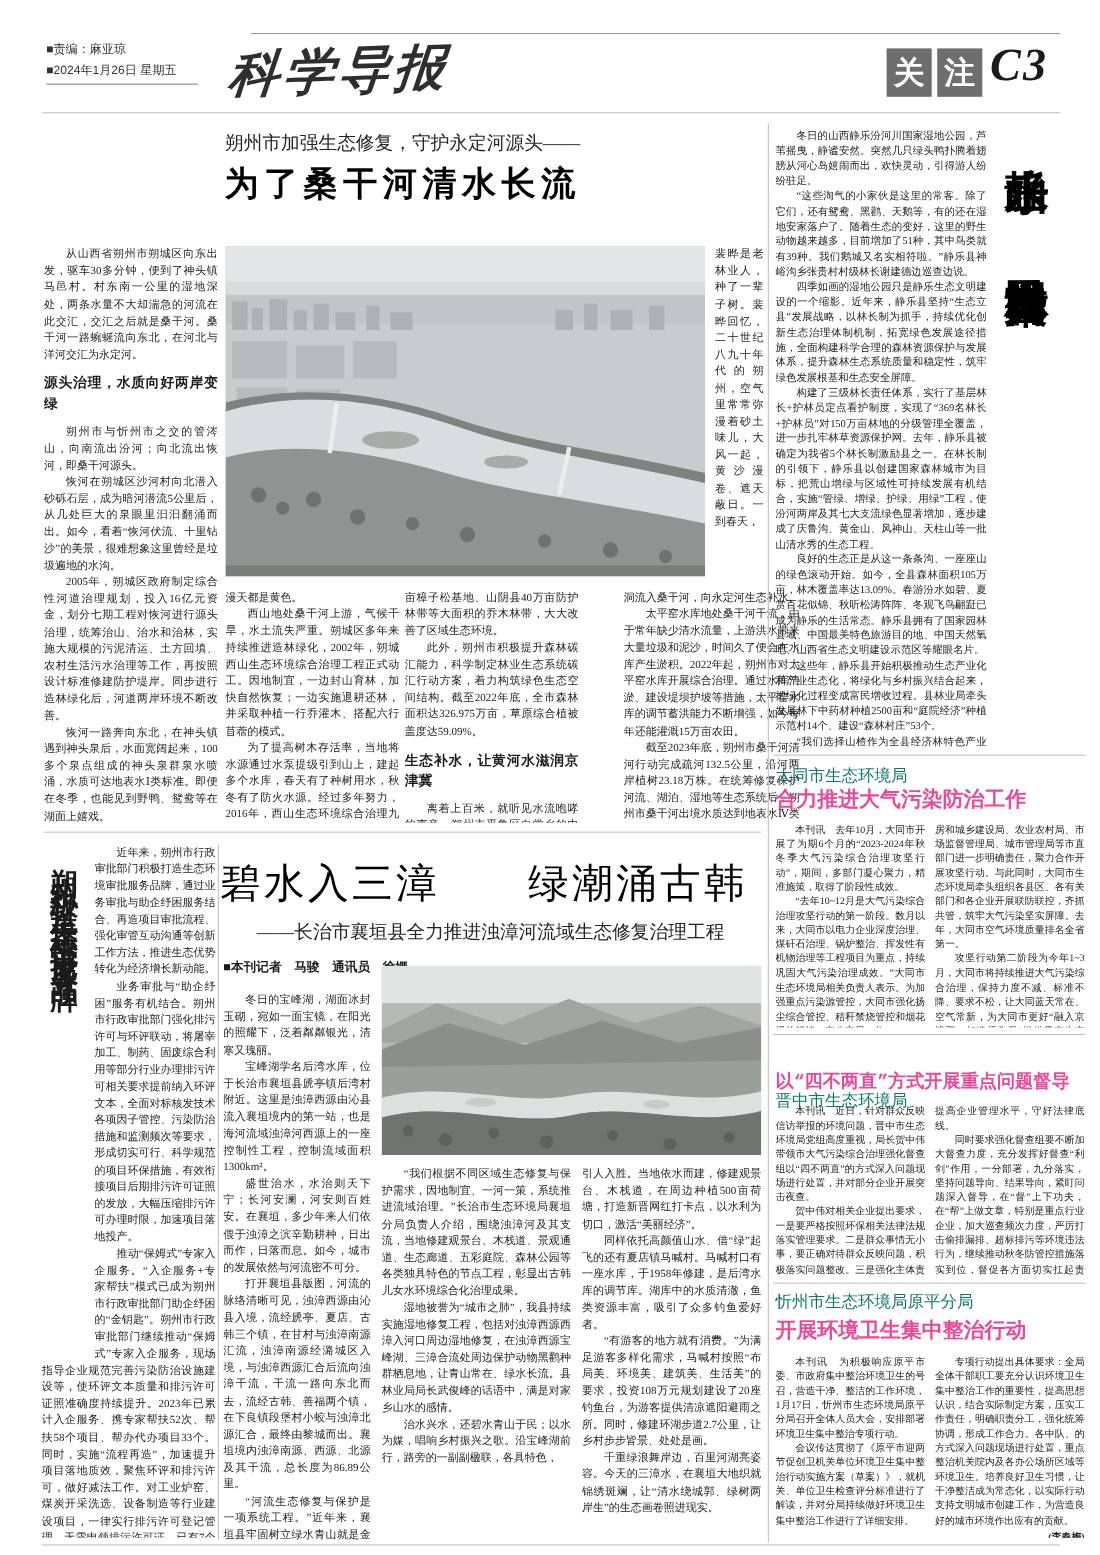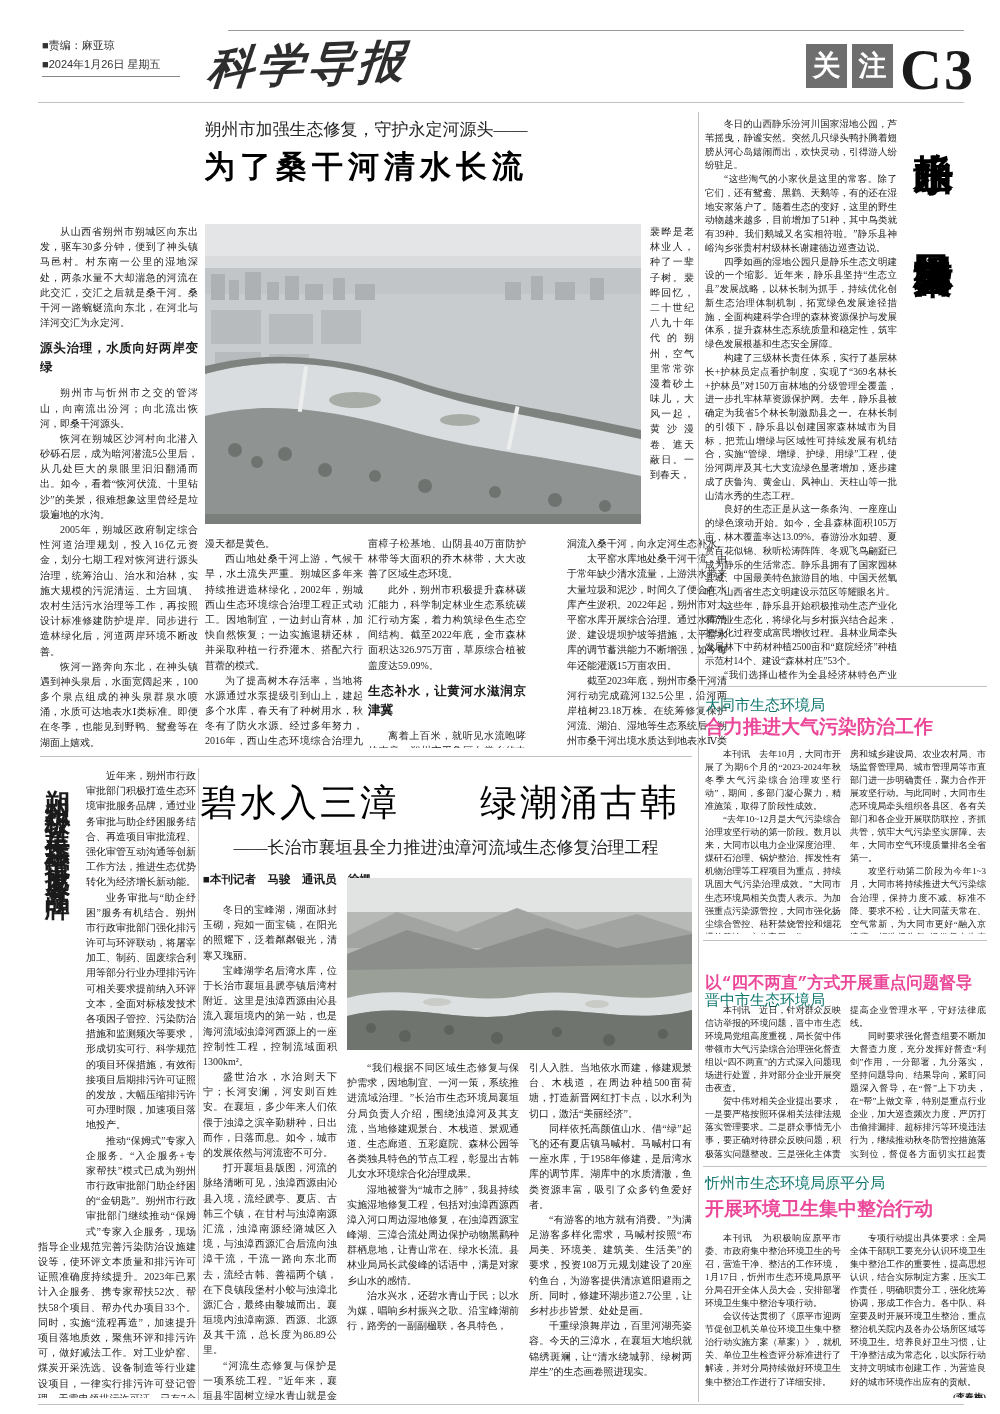--- a/index.html
+++ b/index.html
@@ -11,21 +11,21 @@
   
   .ed-block{position:absolute;left:42px;top:36px;font-size:11px;line-height:1.7;color:#333;
             border-bottom:1px solid #888;padding-bottom:3px;width:138px;
             font-family:"Liberation Sans","DejaVu Sans",sans-serif;}
   .masthead{position:absolute;left:208px;top:34px;font-size:46px;font-weight:bold;font-style:italic;
             color:#2e2e2e;transform:skewX(-7deg) rotate(-2deg);letter-spacing:4px;}
   .badge-wrap{position:absolute;left:806px;top:44px;display:flex;gap:5px;}
   .badge{width:41px;height:44px;background:#6e6e6e;color:#fff;font-weight:bold;font-size:28px;
          display:flex;align-items:center;justify-content:center;
          font-family:"Liberation Sans","DejaVu Sans",sans-serif;}
-  .pageno{position:absolute;left:900px;top:36px;font-size:58px;font-weight:bold;letter-spacing:2px;}
+  .pageno{position:absolute;left:900px;top:36px;font-size:42px;font-weight:bold;letter-spacing:2px;font-style:italic;}
 
   
   .col{position:absolute;overflow:hidden;font-size:10px;line-height:1.52;text-align:justify;}
   .col p.para{margin:0;text-indent:2em;}
   .col p.para-c{margin:0;text-indent:0;}
   .col h3.subhead{margin:9px 0 8px;font-size:12.5px;font-weight:bold;
                   font-family:"Liberation Sans","DejaVu Sans",sans-serif;}
 
   
   .kicker{position:absolute;left:40px;top:118px;width:652px;text-align:center;font-size:17px;color:#222;}
@@ -267,19 +267,19 @@
 
   <div class="rule light" style="left:703px;top:1166px;width:284px;height:1px;"></div>
   <div class="brief-kicker" style="top:1174px;">忻州市生态环境局原平分局</div>
   <div class="brief-headline" style="top:1196px;font-size:19px;">开展环境卫生集中整治行动</div>
   <div class="bwrap" style="top:1232px;height:166px;">
     <div class="bcol" style="height:166px;">
         <p class="para">本刊讯　为积极响应原平市委、市政府集中整治环境卫生的号召，营造干净、整洁的工作环境，1月17日，忻州市生态环境局原平分局召开全体人员大会，安排部署环境卫生集中整治专项行动。</p>
         <p class="para">会议传达贯彻了《原平市迎两节促创卫机关单位环境卫生集中整治行动实施方案（草案）》，就机关、单位卫生检查评分标准进行了解读，并对分局持续做好环境卫生集中整治工作进行了详细安排。</p>
       </div>
     <div class="bcol" style="height:166px;">
-        <p class="para">专项行动提出具体要求：全局全体干部职工要充分认识环境卫生集中整治工作的重要性，提高思想认识，结合实际制定方案，压实工作责任，明确职责分工，强化统筹协调，形成工作合力。各中队、科室要及时开展环境卫生整治，重点整治机关院内及各办公场所区域等环境卫生。培养良好卫生习惯，让干净整洁成为常态化，以实际行动支持文明城市创建工作，为营造良好的城市环境作出应有的贡献。</p>
+        <p class="para">专项行动提出具体要求：全局全体干部职工要充分认识环境卫生集中整治工作的重要性，提高思想认识，结合实际制定方案，压实工作责任，明确职责分工，强化统筹协调，形成工作合力。各中队、的方式深入问题现场进行处置，重点整治机关院内及各办公场所区域等环境卫生。培养良好卫生习惯，让干净整洁成为常态化，以实际行动支持文明城市创建工作，为营造良好的城市环境作出应有的贡献。</p>
         <p class="byline-end">(李春梅)</p>
       </div>
   </div>
 
   <div class="rule light" style="left:38px;top:1404px;width:926px;height:1px;"></div>
 </div>
 
 </body></html>

